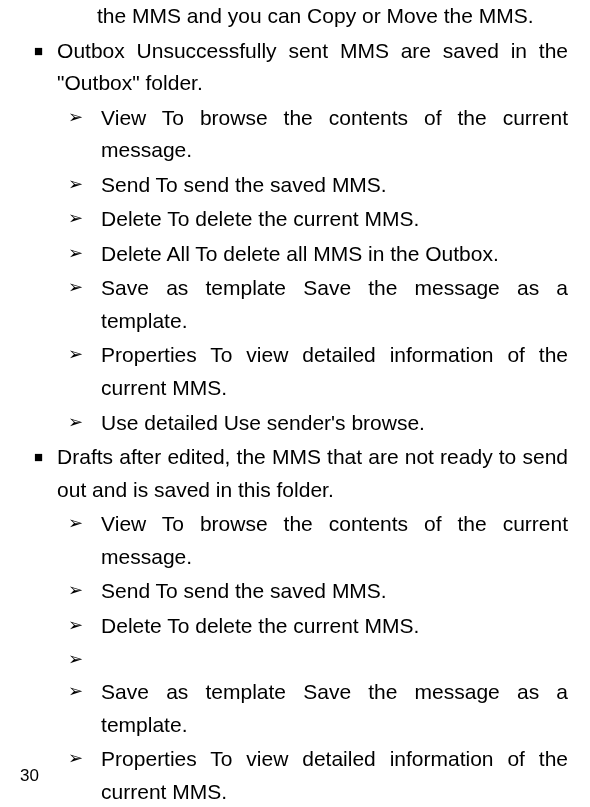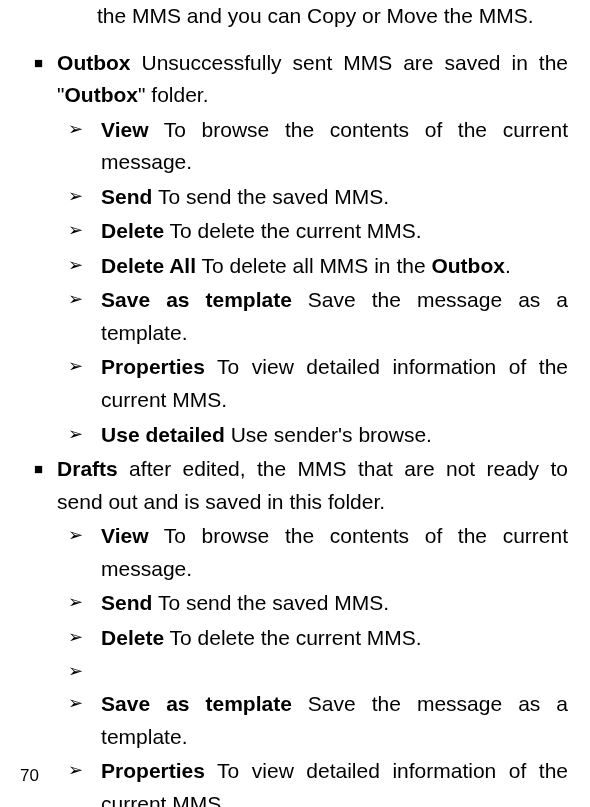--- a/index.html
+++ b/index.html
@@ -22,21 +22,21 @@
   }
   .page-number {
     position: absolute;
     left: 20px;
     bottom: 18px;
     font-size: 17px;
   }
   .continuation {
     padding-left: 77px;
     text-align: justify;
-    margin-bottom: 14px;
+    margin-bottom: 2px;
   }
   .l1 {
     display: flex;
     gap: 14px;
     padding-left: 14px;
     text-align: justify;
     margin-bottom: 2px;
   }
   .l1 .bullet {
     flex: 0 0 auto;
@@ -56,21 +56,21 @@
   }
   .l2 .bullet {
     flex: 0 0 auto;
     font-size: 18px;
     padding-top: 2px;
   }
   .l2 .body {
     flex: 1 1 auto;
     text-align: justify;
   }
-  strong { font-weight: bold; }
+  strong { font-weight: normal; }
 </style>
 </head>
 <body>
 
 <div class="page">
 
   <div class="continuation">the MMS and you can Copy or Move the MMS.</div>
 
   <div class="l1">
     <span class="bullet">■</span>
@@ -156,14 +156,14 @@
       <strong>Save as template</strong><span> Save the message as a template.</span>
     </span>
   </div>
   <div class="l2">
     <span class="bullet">➢</span>
     <span class="body">
       <strong>Properties</strong><span> To view detailed information of the current MMS.</span>
     </span>
   </div>
 
-  <div class="page-number">70</div>
+  <div class="page-number">30</div>
 </div>
 
 </body></html>

